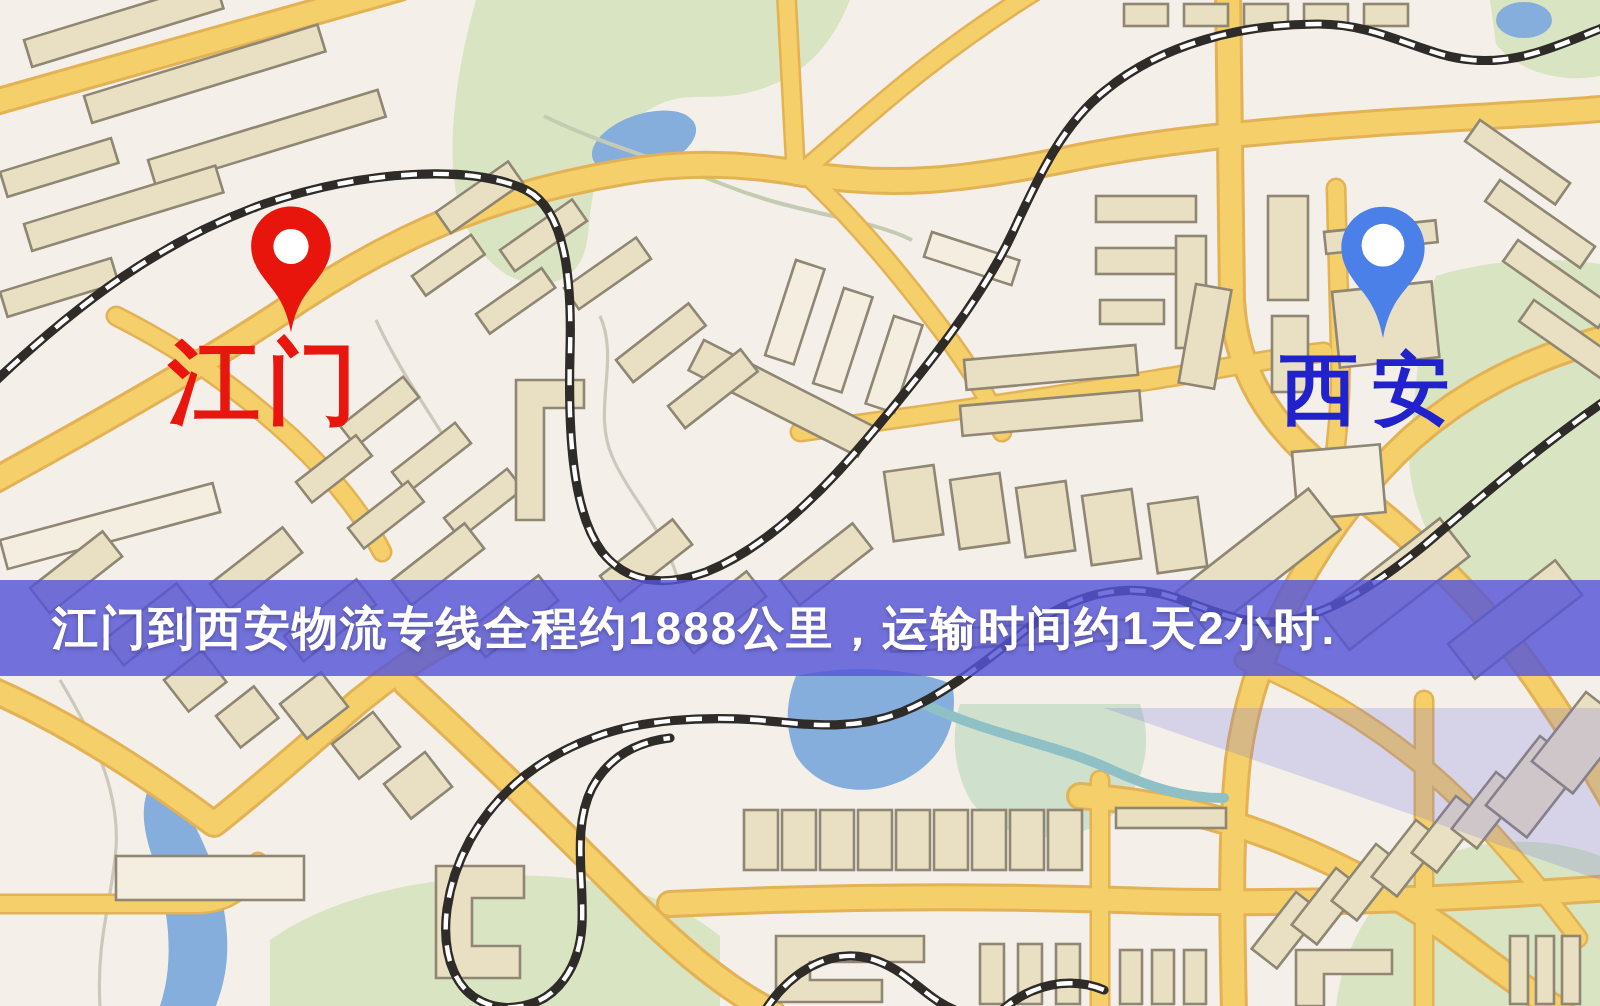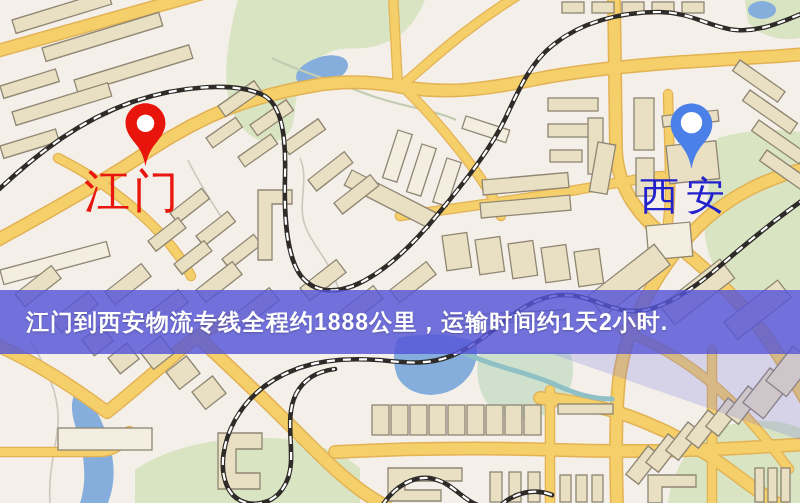--- a/index.html
+++ b/index.html
@@ -19,26 +19,26 @@
   .road-c{stroke:var(--road-casing,#e3b255);}
   .road-f{stroke:var(--road,#f4cf6a);}
   .rail-b{fill:none;stroke:var(--railway,#2e2b28);stroke-width:4.6;stroke-linecap:round;}
   .rail-d{fill:none;stroke:#ffffff;stroke-width:2.2;stroke-dasharray:8 8;stroke-linecap:butt;}
   .bld{fill:var(--building,#e9dfc2);stroke:var(--building-outline,#8f8674);stroke-width:1.3;}
   .bldL{fill:var(--building-light,#f3eedf);stroke:var(--building-outline,#8f8674);stroke-width:1.3;}
   .pin{position:absolute;}
   .pin-o{fill:var(--pin-origin,#e8150d);}
   .pin-d{fill:var(--pin-dest,#4a80e8);}
   .city-label{
-    position:absolute;font-weight:normal;line-height:1;white-space:nowrap;
+    position:absolute;font-weight:bold;line-height:1;white-space:nowrap;
   }
   .city-label.origin{left:84px;top:168px;font-size:46px;letter-spacing:3px;color:var(--origin-label,#e8160e);}
   .city-label.dest{left:640px;top:176px;font-size:39px;letter-spacing:7px;color:var(--dest-label,#2222cc);}
   .banner{
-    position:absolute;left:0;top:290px;width:800px;height:64px;
+    position:absolute;left:0;top:290px;width:800px;height:48px;
     display:flex;align-items:center;
     background:rgba(85,85,216,0.82);
   }
   .banner span{
     padding-left:26px;font-size:23px;font-weight:bold;letter-spacing:1px;
     color:#fff;text-shadow:0 1px 2px rgba(0,0,0,0.25);white-space:nowrap;
   }
 </style>
 </head>
 <body>

